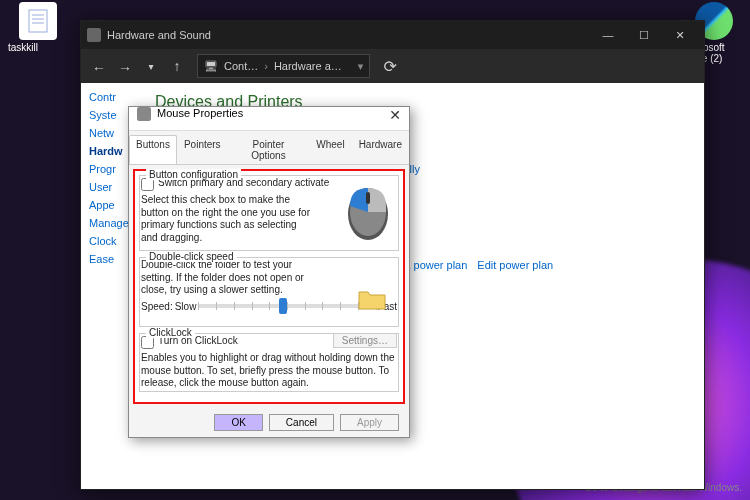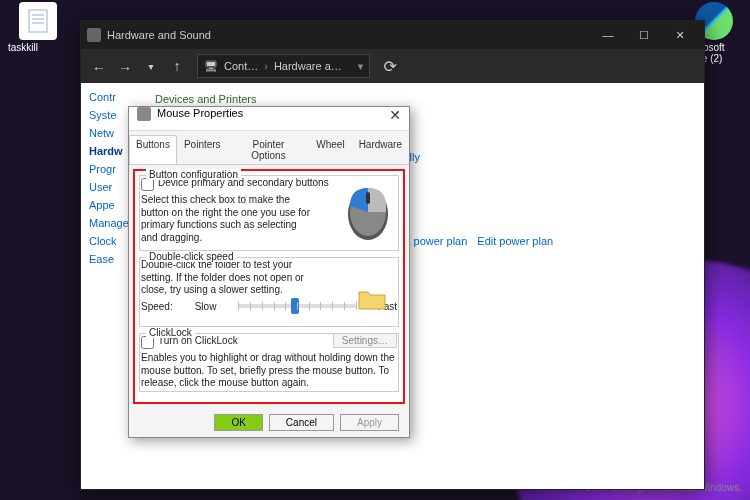--- a/index.html
+++ b/index.html
@@ -29,49 +29,49 @@
   .refresh { width:24px; color:#ccc; text-align:center;}
   .search { flex:1; background:#1e1e1e; border:1px solid #444; height:24px; margin-left:6px; display:flex; align-items:center; padding:0 6px;}
   .search input { flex:1; background:transparent; border:none; color:#ccc; font-size:11px; outline:none;}
   .search .sico { color:#888; font-size:12px; margin-left:4px;}
   .body { flex:1; display:flex; background:#fff; overflow:hidden;}
   .leftnav { width:60px; padding:8px 0 8px 8px; display:flex; flex-direction:column; gap:6px; font-size:11px;}
   .leftnav a { color:#0066cc; text-decoration:none; white-space:nowrap; overflow:hidden;}
   .leftnav a.sel { color:#003a8c; font-weight:600;}
   .content { flex:1; padding:10px 14px; font-size:11px; color:#222; overflow:hidden;}
   .cgroup { margin-bottom:14px;}
-  .cgroup h4 { color:#2a6a2a; font-size:11px; font-weight:400; margin-bottom:4px;}
+  .cgroup h4 { color:#2a6a2a; font-size:16px; font-weight:400; margin-bottom:4px;}
   .clinks { display:flex; flex-wrap:wrap; gap:4px 10px;}
   .clinks a { color:#0066cc; text-decoration:none; font-size:11px;}
   .clinks .dmico { display:inline-flex; align-items:center; gap:2px;}
   .clinks .shield { width:10px; height:10px;}
   
   .dialog { position:absolute; left:128px; top:106px; width:282px; background:#f4f4f4; border:1px solid #888; box-shadow:3px 3px 12px rgba(0,0,0,.4);}
   .dtitle { height:24px; background:#fff; display:flex; align-items:flex-start; padding:0 8px; font-size:11px; border-bottom:1px solid #ddd;}
   .dtitle .dico { width:14px; height:14px; margin-right:6px; background:#888; border-radius:2px;}
   .dclose { margin-left:auto; font-size:14px; color:#333;}
   .tabs { display:flex; background:#f4f4f4; font-size:10px; border-bottom:1px solid #ccc; padding-top:4px;text-align:center;}
   .tab { padding:3px 6px; border:1px solid transparent; border-bottom:none; color:#333;}
   .tab.active { background:#fff; border-color:#ccc; border-radius:2px 2px 0 0;}
   .panel { background:#fff; border:2px solid #e11; margin:4px; padding:4px; font-size:10px; color:#222;}
   .group { border:1px solid #ccc; padding:1px; margin-bottom:6px; position:relative;}
   .group .glabel { position:absolute; top:-7px; left:6px; background:#fff; padding:0 3px; font-size:10px;}
   .chk { display:flex; align-items:flex-start; gap:4px; margin-bottom:3px;}
   .chk input { margin-top:1px;}
   .desc { line-height:1.25; }
   .mouseimg { position:absolute; right:6px; top:6px; width:48px; height:60px;}
-  .speedrow { display:flex; align-items:center; gap:22px; margin-top:4px;}
+  .speedrow { display:flex; align-items:center; gap:2px; margin-top:4px;}
   .slider { flex:1; height:4px; background:#ddd; position:relative; border-radius:2px;}
   .slider .tick { position:absolute; top:-2px; width:1px; height:8px; background:#bbb;}
   .slider .thumb { position:absolute; top:-6px; width:8px; height:16px; background:#2d7dd2; border-radius:2px;}
   .folder { position:absolute; right:12px; top:30px; width:28px; height:22px;}
   .settingsbtn { float:right; font-size:10px; padding:1px 8px; border:1px solid #ccc; background:#f4f4f4; color:#888; margin-top:-2px;}
   .dlgbtns { display:flex; justify-content:flex-end; gap:6px; padding:6px 10px; background:#f4f4f4;}
   .dlgbtns button { font-size:10px; padding:2px 16px; border:1px solid #999; background:#f4f4f4;}
-  .dlgbtns button.primary { background:#84cc16;}
+  .dlgbtns button.primary { background:#c4b5fd;}
   .dlgbtns button.dis { color:#999;}
 </style>
 </head>
 <body>
 
 <div class="swirl"></div>
 
 <div class="desk-icon di1">
   <div class="glyph">
       <svg width="20" height="24">
@@ -180,21 +180,21 @@
       <div class="tab">Pointer Options</div>
       <div class="tab">Wheel</div>
       <div class="tab">Hardware</div>
     </div>
   <div class="panel">
 
     <div class="group" style="min-height:76px">
       <span class="glabel">Button configuration</span>
       <div class="chk">
         <input type="checkbox" style="">
-        <span>Device primary and secondary buttons</span>
+        <span>Switch primary and secondary activate</span>
       </div>
       <div class="desc" style="width:170px">Select this check box to make the button on the right the one you use for primary functions such as selecting and dragging.</div>
       <div class="mouseimg">
         <svg viewBox="0 0 48 60">
             <ellipse cx="24" cy="32" rx="20" ry="26" fill="#555"></ellipse>
             <ellipse cx="24" cy="30" rx="18" ry="24" fill="#888"></ellipse>
             <path d="M6 24 Q6 6 24 6 L24 30 Z" fill="#2d7dd2"></path>
             <path d="M24 6 Q42 6 42 24 L42 30 L24 30 Z" fill="#bbb"></path>
             <rect x="22" y="10" width="4" height="12" rx="2" fill="#333"></rect>
           </svg>

